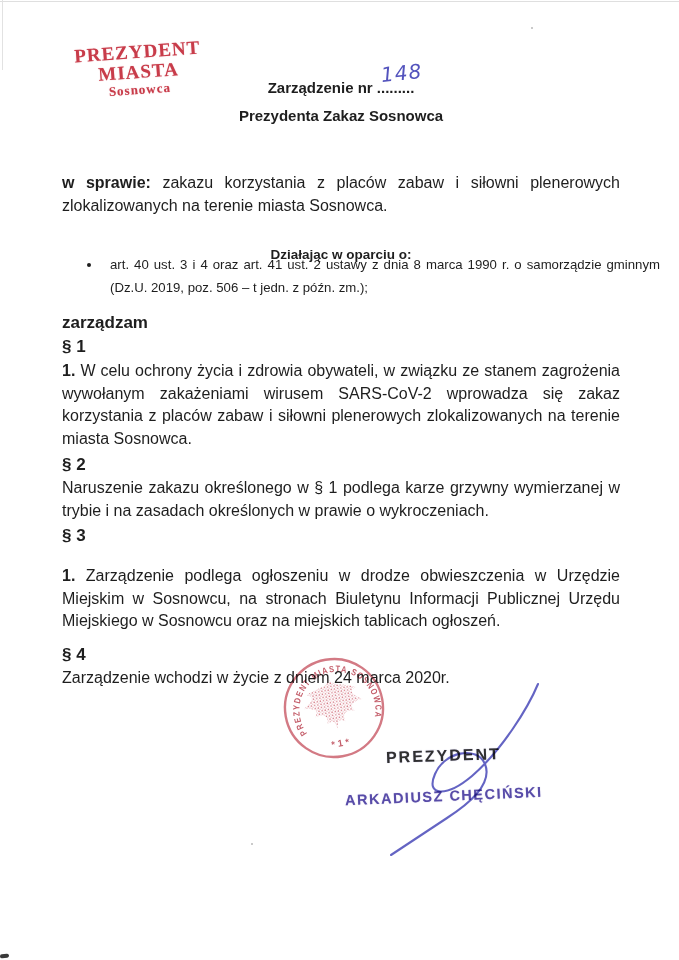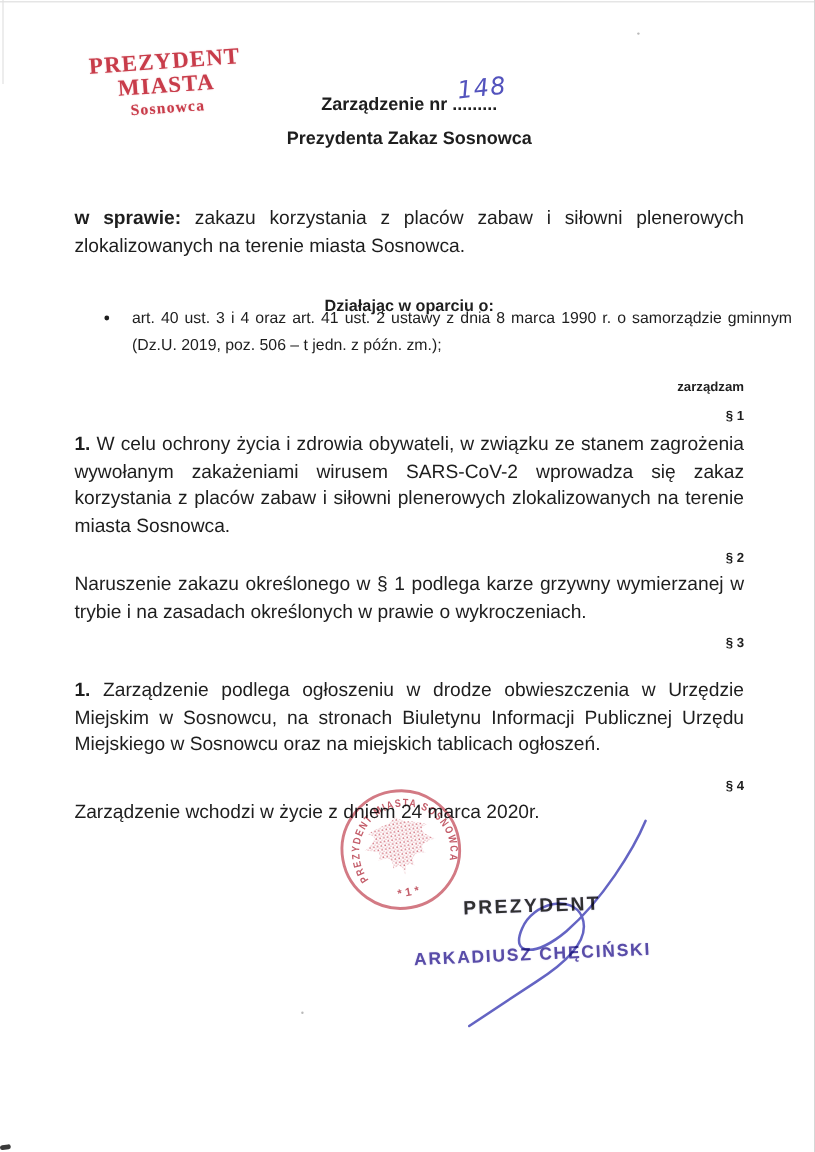--- a/index.html
+++ b/index.html
@@ -38,21 +38,21 @@
   }
 
   .para { position:absolute; left:0; width:558px; text-align:justify; font-size:16px; line-height:22.5px; }
   .para .bold { font-weight:bold; }
 
   .subject   { top:172px; }
   .basis-lab { top:244px; font-weight:bold; font-size:13.5px; text-align:center; }
   .basis-ul  { position:absolute; top:253px; left:0; width:558px; margin:0; padding:0 0 0 40px; font-size:13.2px; line-height:23px; text-align:justify; }
   .basis-ul li { padding-left:8px; }
 
-  .center-b { position:absolute; left:0; width:558px; text-align:right; font-weight:bold; font-size:11px; line-height:22px; }
+  .center-b { position:absolute; left:0; width:558px; text-align:left; font-weight:bold; font-size:17px; line-height:22px; }
   .decree  { top:312px; }
   .h-s1 { top:336px; }
   .t-s1 { top:360px; }
   .h-s2 { top:454px; }
   .t-s2 { top:477px; }
   .h-s3 { top:525px; }
   .t-s3 { top:549px;margin-top:16px; }
   .h-s4 { top:644px; }
   .t-s4 { top:667px; text-align:left; }
 

